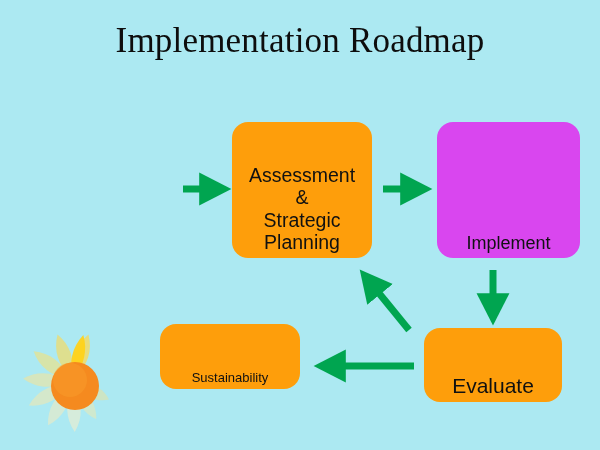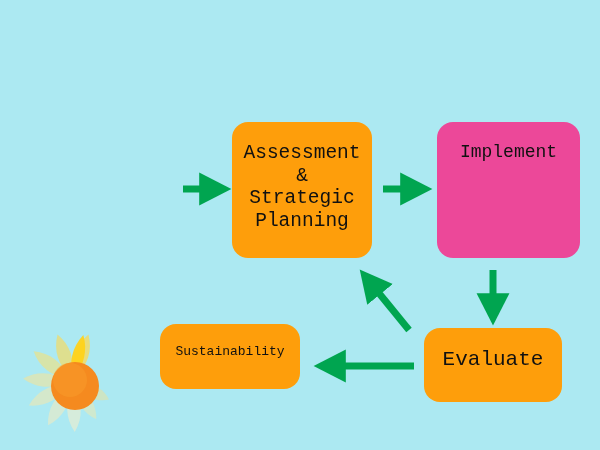--- a/index.html
+++ b/index.html
@@ -31,47 +31,47 @@
     line-height: 42px;
     color: #0d0d0d;
     letter-spacing: 0.2px;
     white-space: nowrap;
   }
   .node {
     position: absolute;
     box-sizing: border-box;
     border-radius: 16px;
     display: flex;
-    align-items: flex-start;
+    align-items: flex-end;
     justify-content: center;
     text-align: center;
     color: #111111;
-    font-family: Liberation Mono, monospace;
+    font-family: Liberation Sans, sans-serif;
     line-height: 1.16;
-    padding: 20px 6px;
+    padding: 4px 6px;
   }
   .node-label {
     display: block;
     white-space: pre-line;
     width: 100%;
   }
   
   #node-knowledge {
     left: 36px; top: 122px; width: 136px; height: 136px;
     background: #fe9e0b;
     font-size: 20px;
   }
   #node-assessment {
     left: 232px; top: 122px; width: 140px; height: 136px;
     background: #fe9e0b;
     font-size: 19.5px;
   }
   #node-implement {
     left: 437px; top: 122px; width: 143px; height: 136px;
-    background: #ec4899;
+    background: #d946ef;
     font-size: 18px;
   }
   #node-sustainability {
     left: 160px; top: 324px; width: 140px; height: 65px;
     background: #fe9e0b;
     font-size: 13px;
   }
   #node-evaluate {
     left: 424px; top: 328px; width: 138px; height: 74px;
     background: #fe9e0b;
@@ -91,20 +91,21 @@
     top: 325px;
     width: 110px;
     height: 110px;
   }
 </style>
 </head>
 <body>
 
 <div id="canvas">
 
+  <div id="title">Implementation Roadmap</div>
 
   <svg id="arrows" viewBox="0 0 600 450">
     <defs>
       <marker id="ah" markerWidth="5" markerHeight="5" refX="3.4" refY="2.5" orient="auto" markerUnits="strokeWidth">
         <path d="M0,0.15 L4.6,2.5 L0,4.85 z" fill="#00a550"></path>
       </marker>
     </defs>
 
     <g>
       <line x1="183" y1="189" x2="223" y2="189" stroke="#00a550" stroke-width="7" marker-end="url(#ah)"></line>

